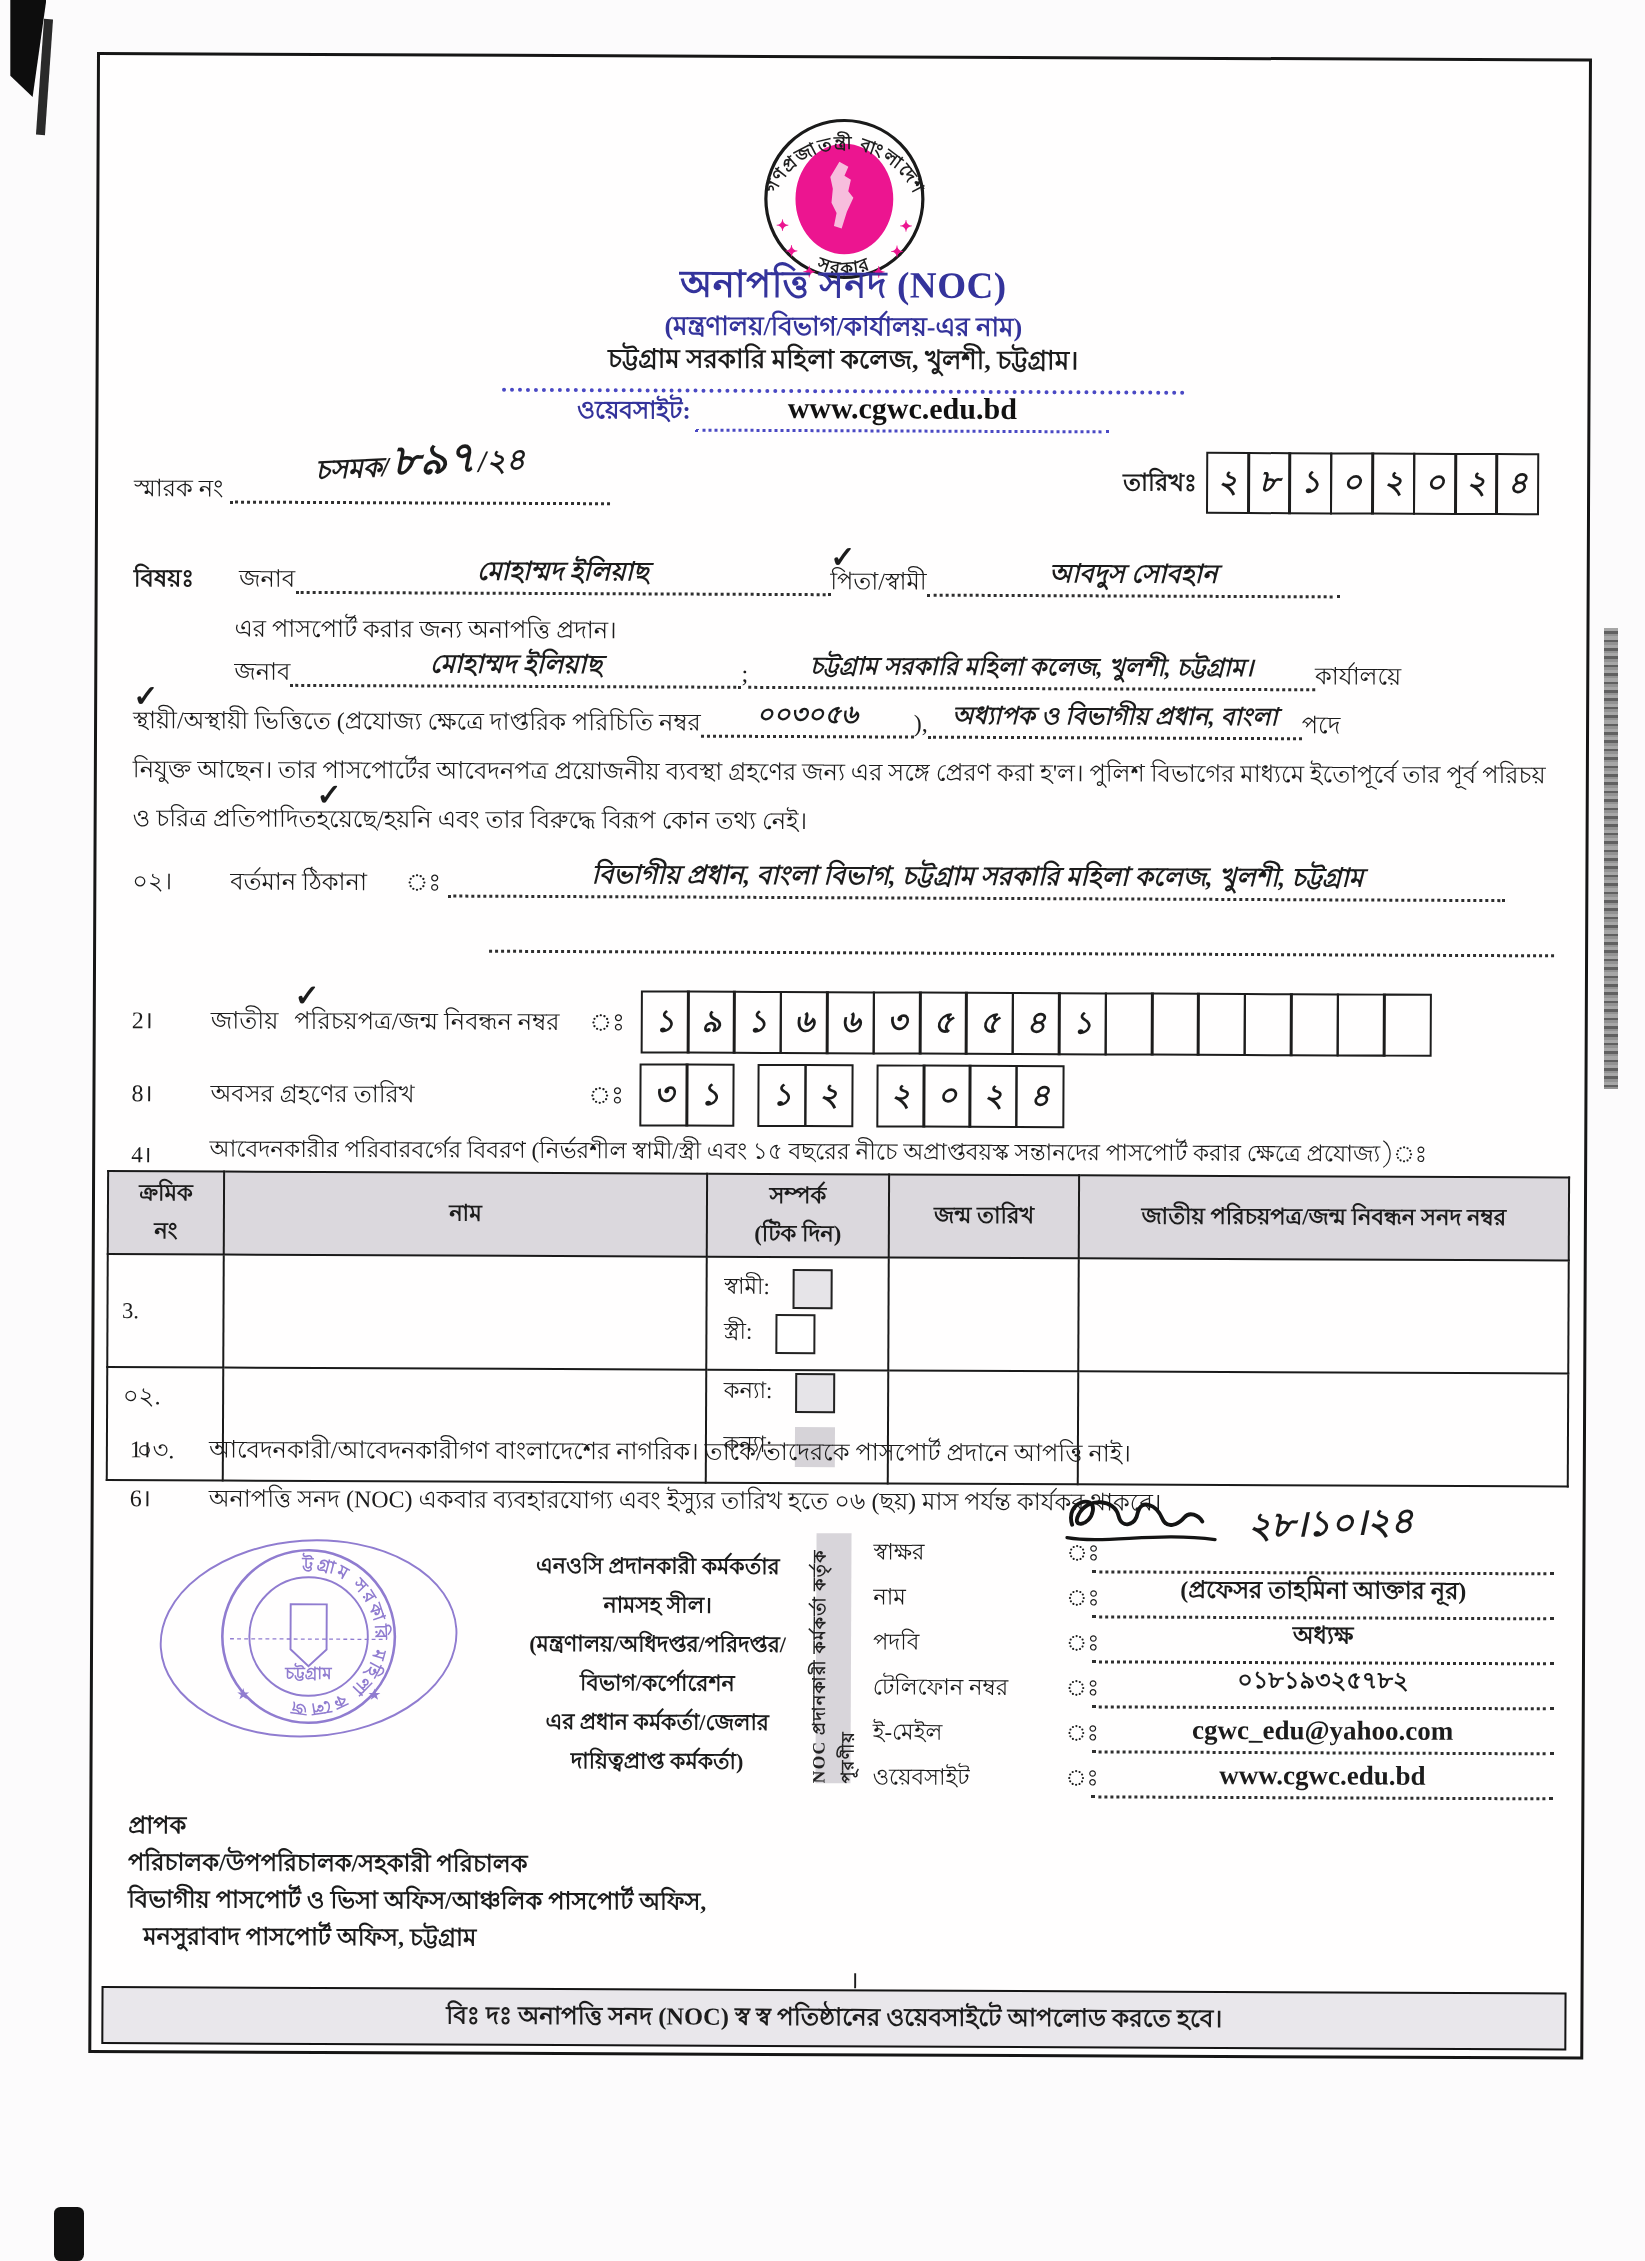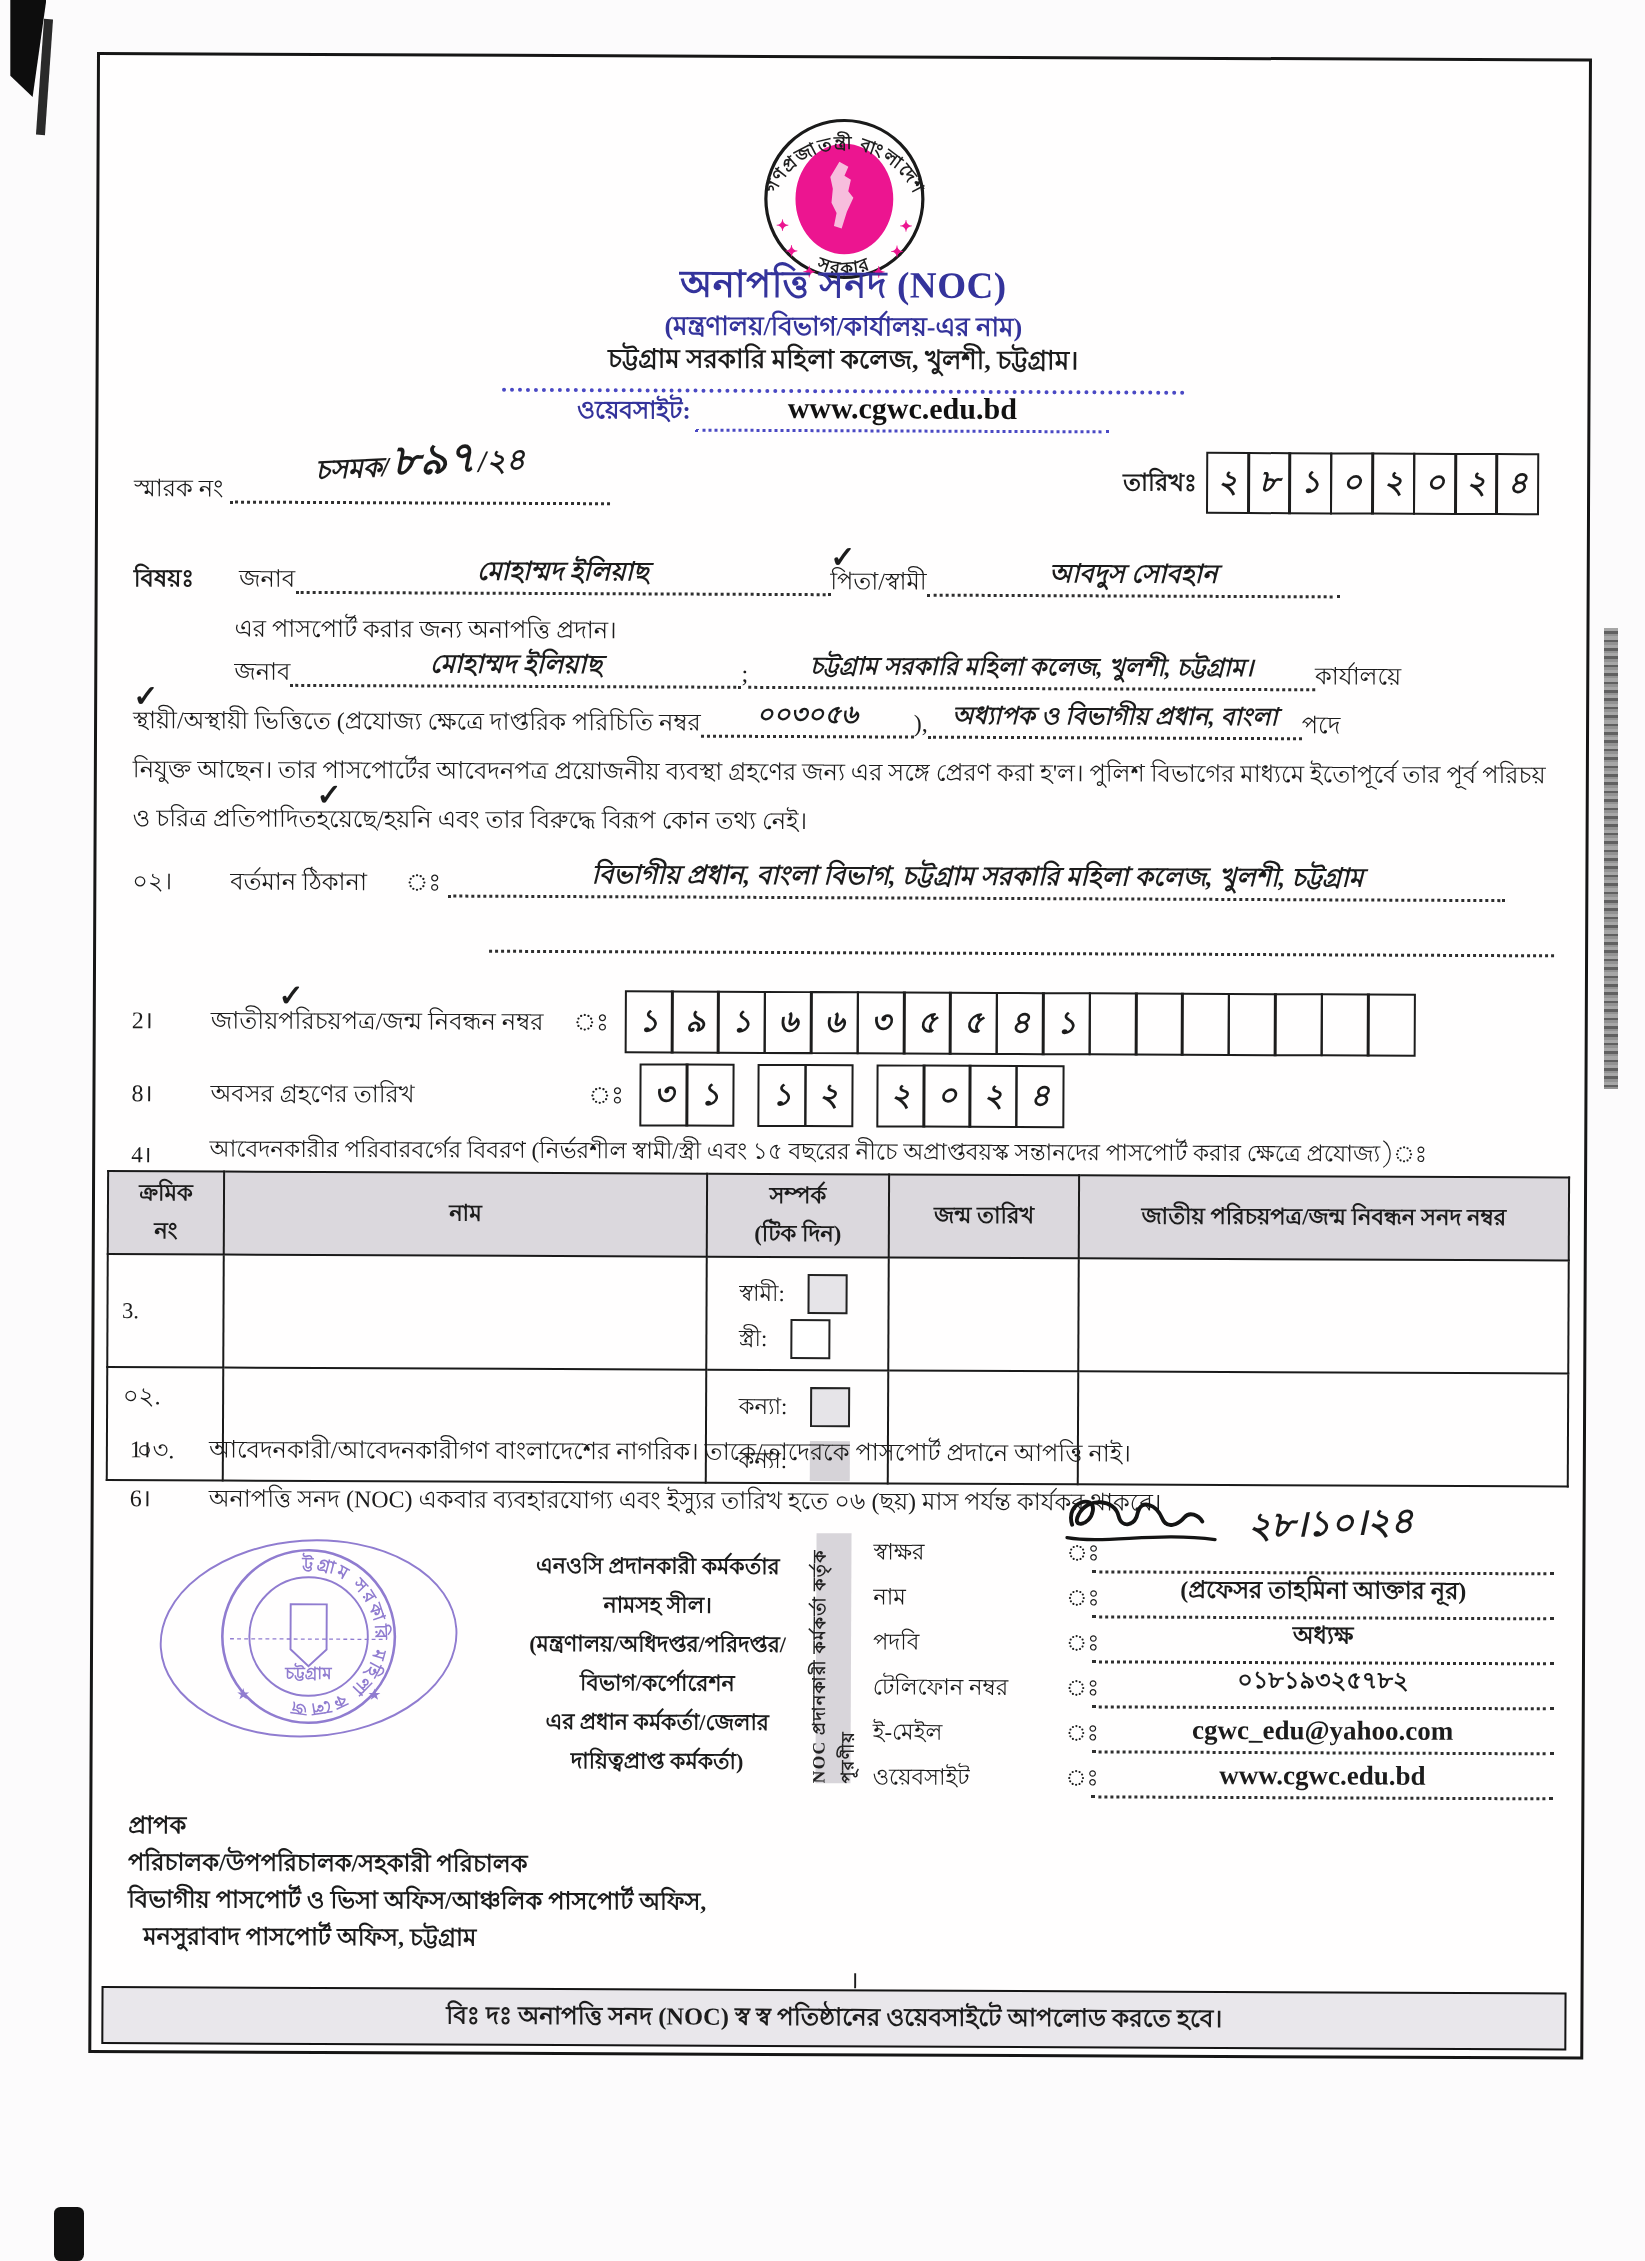--- a/index.html
+++ b/index.html
@@ -38,21 +38,21 @@
   .boxrow{display:flex;}
   .nbox{width:45px;height:59px;border:2.6px solid #1d1d1d;margin-left:-2.6px;display:flex;
         align-items:center;justify-content:center;font-size:31px;font-style:italic;font-weight:bold;}
   .nbox:first-child{margin-left:0;}
   .dbox{width:40px;height:58px;}
   .grp{display:flex;margin-right:23px;}
   
   table.ftable{border-collapse:collapse;width:1463px;table-layout:fixed;}
   table.ftable th,table.ftable td{border:2.6px solid #1a1a1a;font-size:22.6px;vertical-align:middle;}
   table.ftable th{background:var(--table_header_bg);font-weight:bold;text-align:center;height:79px;}
-  .relline{display:flex;align-items:flex-end;justify-content:flex-start;gap:23px;height:45px;padding-left:31px;}
+  .relline{display:flex;align-items:flex-start;justify-content:flex-start;gap:23px;height:45px;padding-left:16px;}
   .cbx{width:36px;height:36px;border:2.6px solid #222;background:#fff;display:inline-block;}
   .cbx.tint{background:#e6e4e8;}
   .cbx.ghost{border-color:transparent;background:#d6d3d8;}
   .nocell{font-size:24.5px;padding-left:14px;}
   
   .sigrow{display:flex;align-items:flex-end;height:31px;margin-bottom:14px;}
   .siglabel{width:193px;font-size:22.6px;}
   .sigcolon{width:26px;font-size:22.6px;}
   .sigdf{flex:1;position:relative;border-bottom:3.9px dotted #2f2f2f;height:5.2px;}
   .sigval{position:absolute;left:0;right:0;bottom:5.2px;text-align:center;white-space:nowrap;
@@ -211,21 +211,21 @@
       <span class="df" style="width:1057px;margin-left:7.7px;">
         <span class="hw" style="font-size:26px;">বিভাগীয় প্রধান, বাংলা বিভাগ, চট্টগ্রাম সরকারি মহিলা কলেজ, খুলশী, চট্টগ্রাম</span>
       </span>
     </div>
     <div class="abs df" style="top:887px;left:393px;width:1065px;"></div>
 
     
     <div class="abs row t" style="top:933px;left:36px;align-items:center;">
       <span>2।</span>
       <span class="gap" style="width:58px;"></span>
-      <span class="ck" style="margin-right:0;">
+      <span class="ck" style="margin-right:16px;">
         <span>জাতীয় </span></span>
       <span class="ck">
         <i class="tick">✓</i>
         <span>পরিচয়পত্র</span>
       </span>
       <span>/জন্ম নিবন্ধন নম্বর</span>
       <span class="gap" style="width:30px;"></span>
       <span>ঃ</span>
       <span class="gap" style="width:15.5px;"></span>
       <span class="boxrow">

